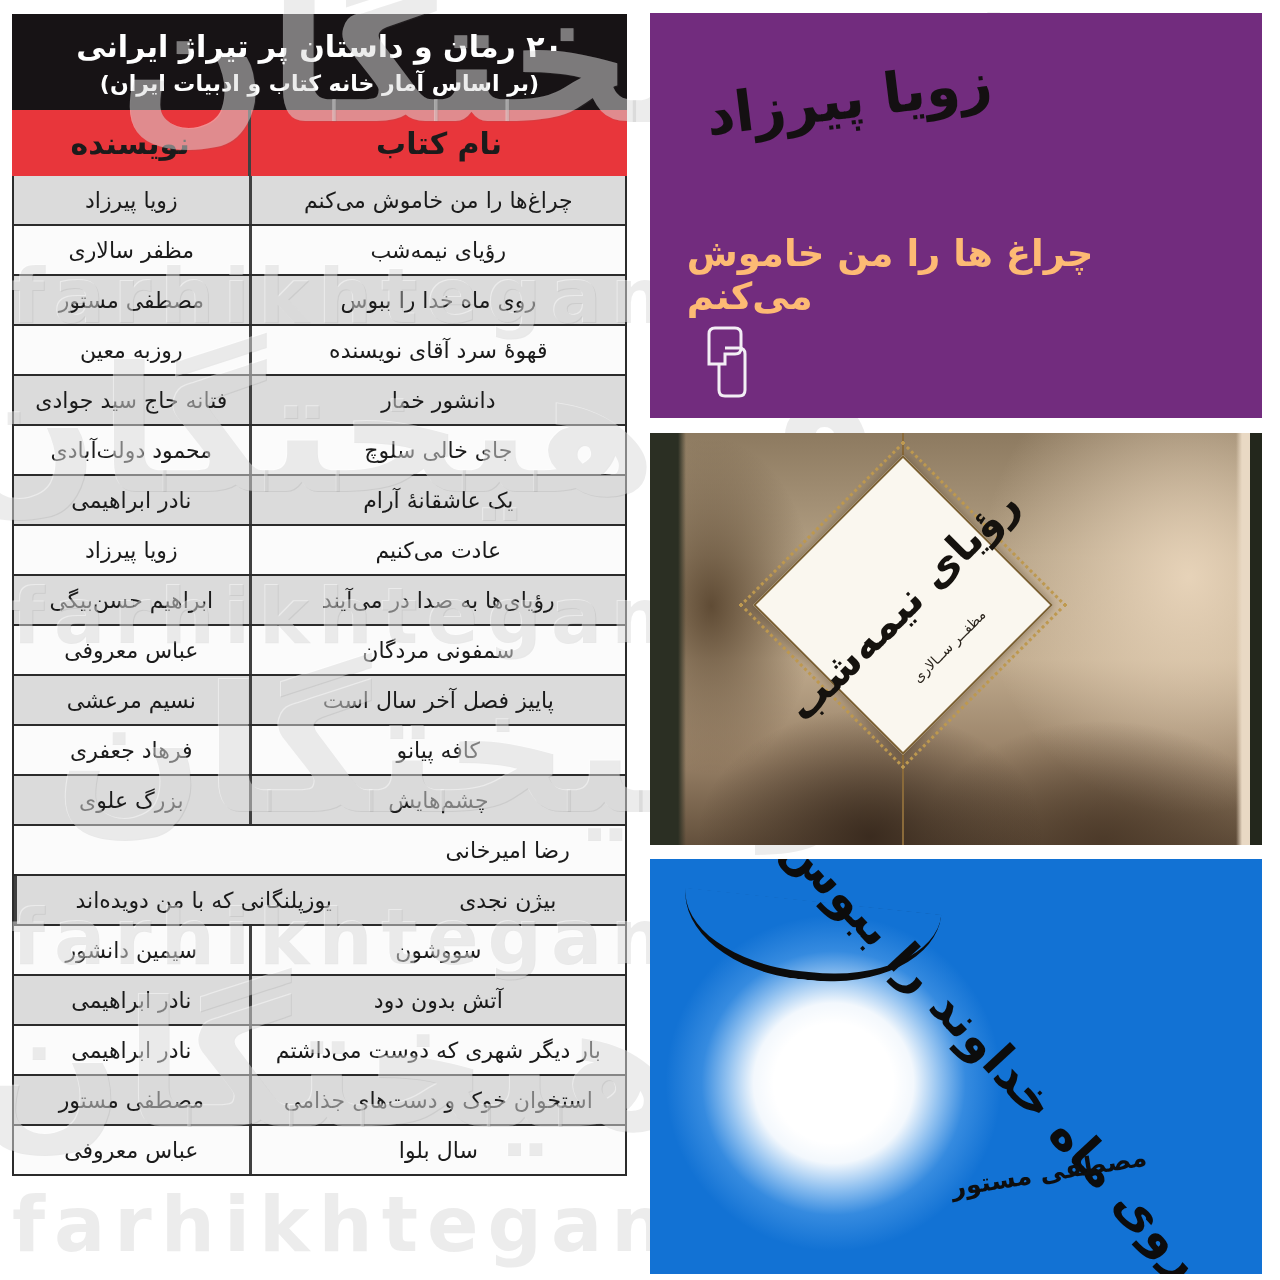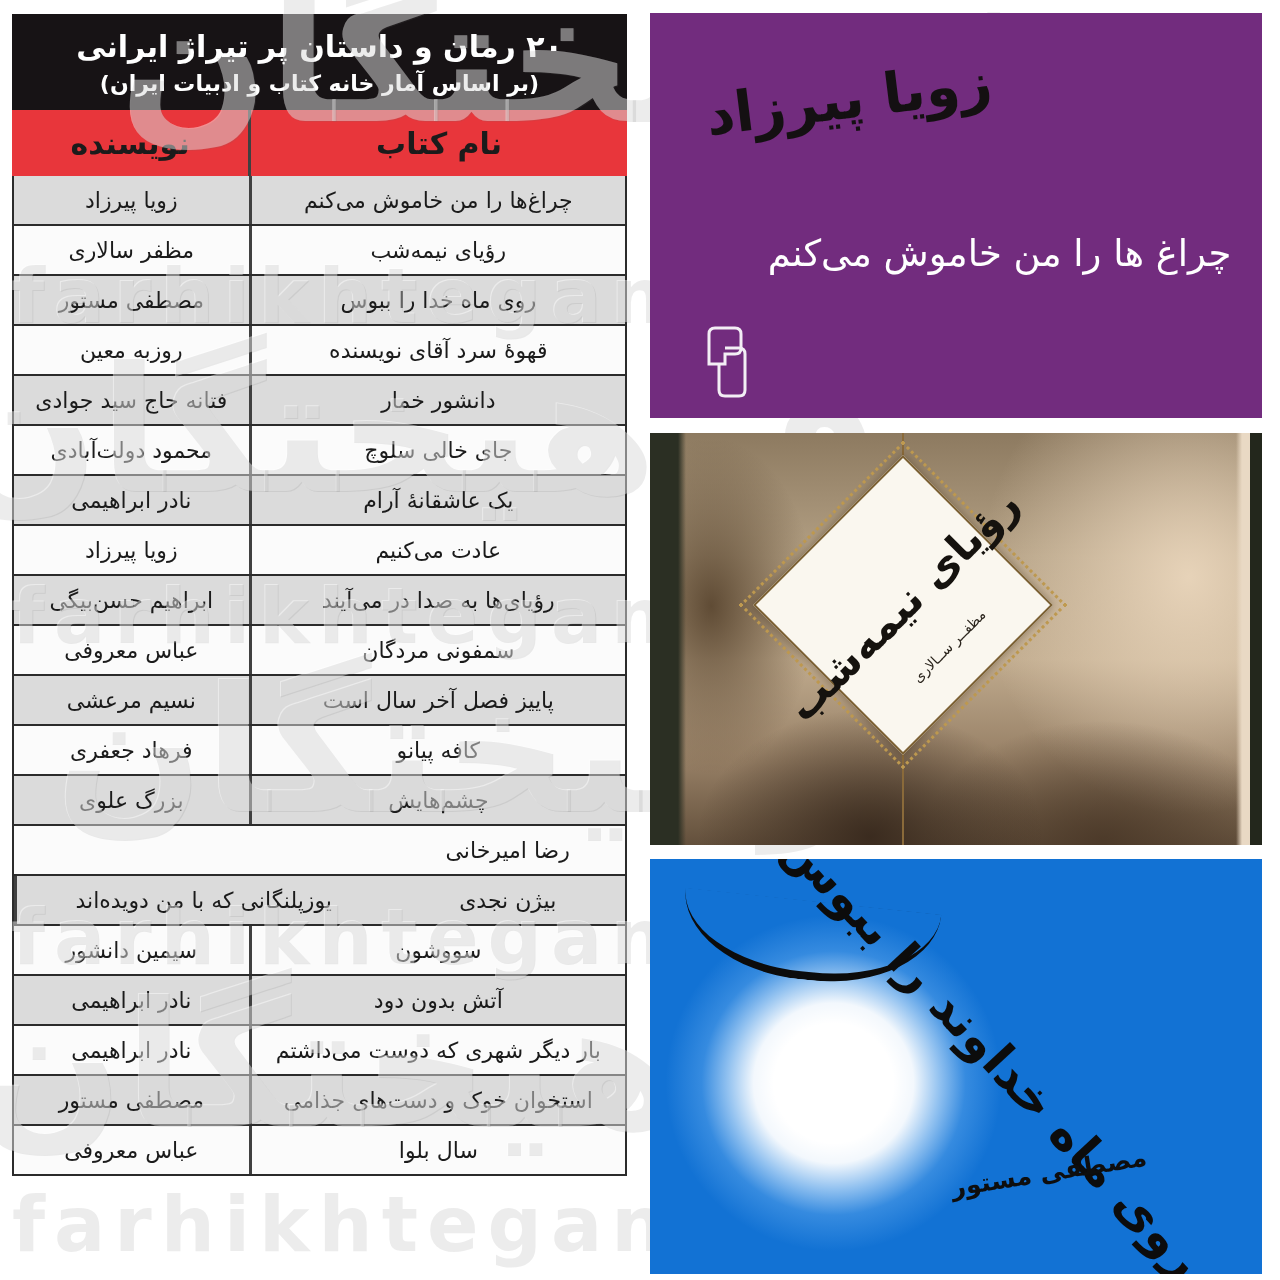--- a/index.html
+++ b/index.html
@@ -61,22 +61,22 @@
   .covers { position:absolute; left:650px; top:13px; width:612px; z-index:10; }
   .cover  { position:relative; overflow:hidden; }
 
   
   .cover1 { height:405px; background:#722c7e; margin-bottom:15px; }
   .c1-signature {
     position:absolute; left:9%; top:13%; transform:rotate(-7deg);
     font-size:56px; font-weight:bold; color:#141012; letter-spacing:3px;
   }
   .c1-title {
-    position:absolute; left:6%; right:5%; top:54%; text-align:right;
-    color:#ffffff; font-weight:normal; font-size:37px;
+    position:absolute; left:6%; right:5%; top:54%; text-align:left;
+    color:#fdba74; font-weight:bold; font-size:37px;
   }
   .c1-logo { position:absolute; left:8%; bottom:4%; }
 
   
   .cover2 {
     height:412px; margin-bottom:14px;
     background:
       linear-gradient(90deg, #2b2f23 0, #2b2f23 28px, rgba(43,47,35,0) 36px),
       linear-gradient(270deg, #23271c 0, #23271c 12px, #e9d9c4 12px, #e9d9c4 20px, rgba(0,0,0,0) 26px),
       radial-gradient(ellipse 150px 240px at 10% 42%, rgba(88,68,46,0.92), rgba(88,68,46,0) 70%),

